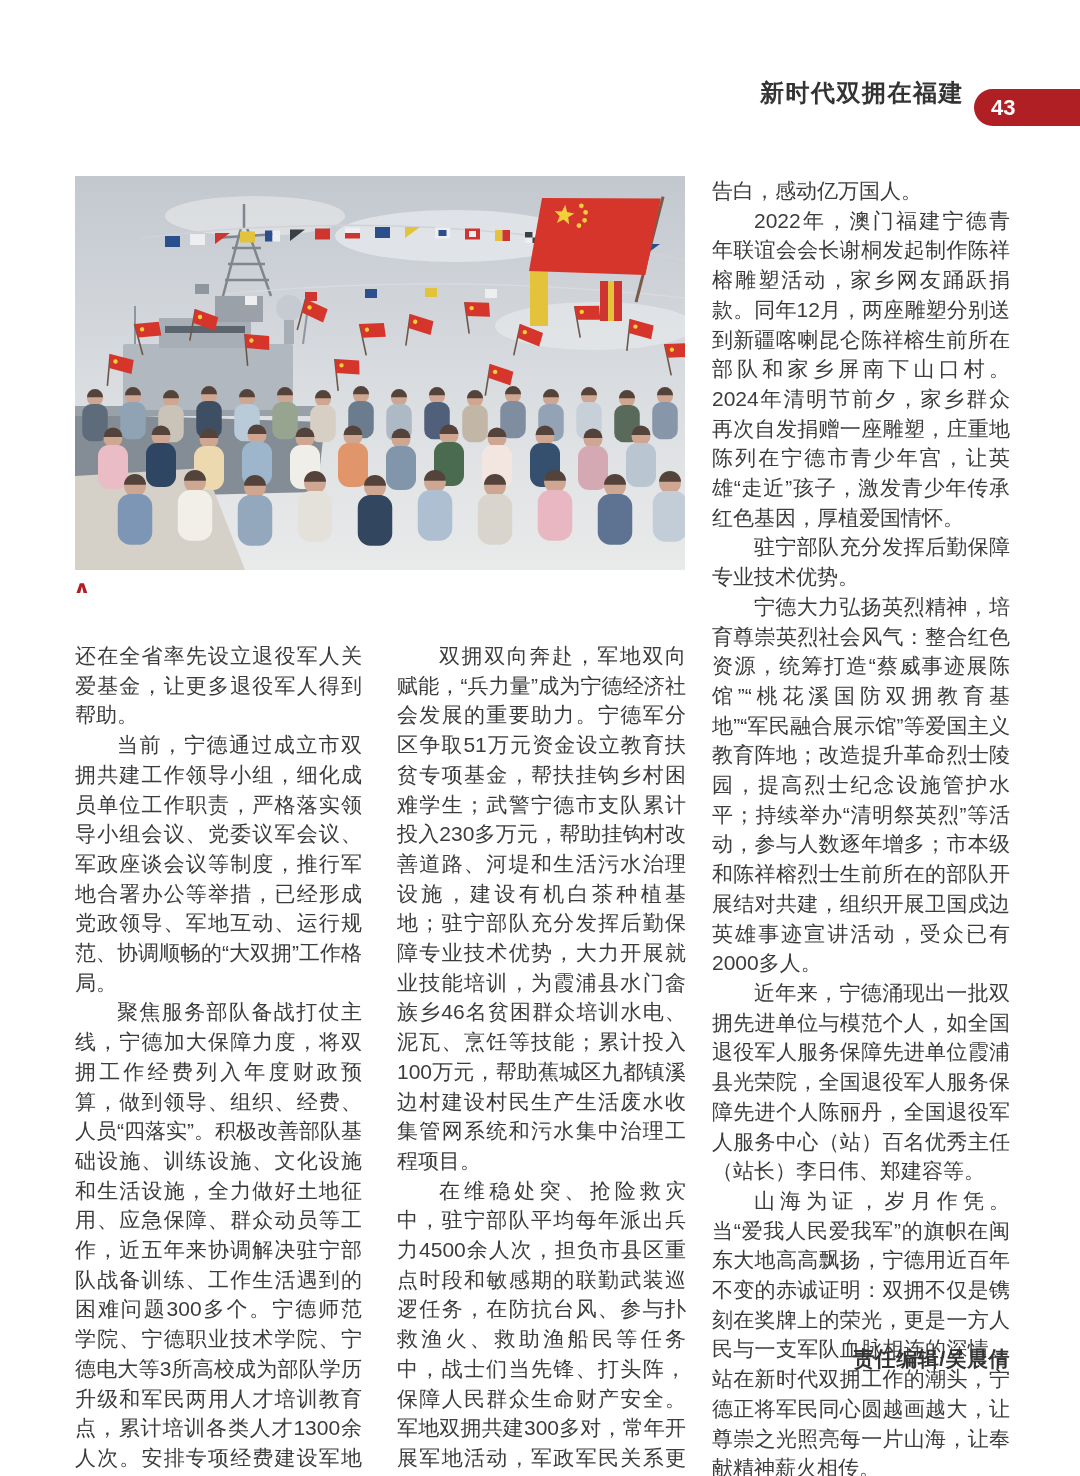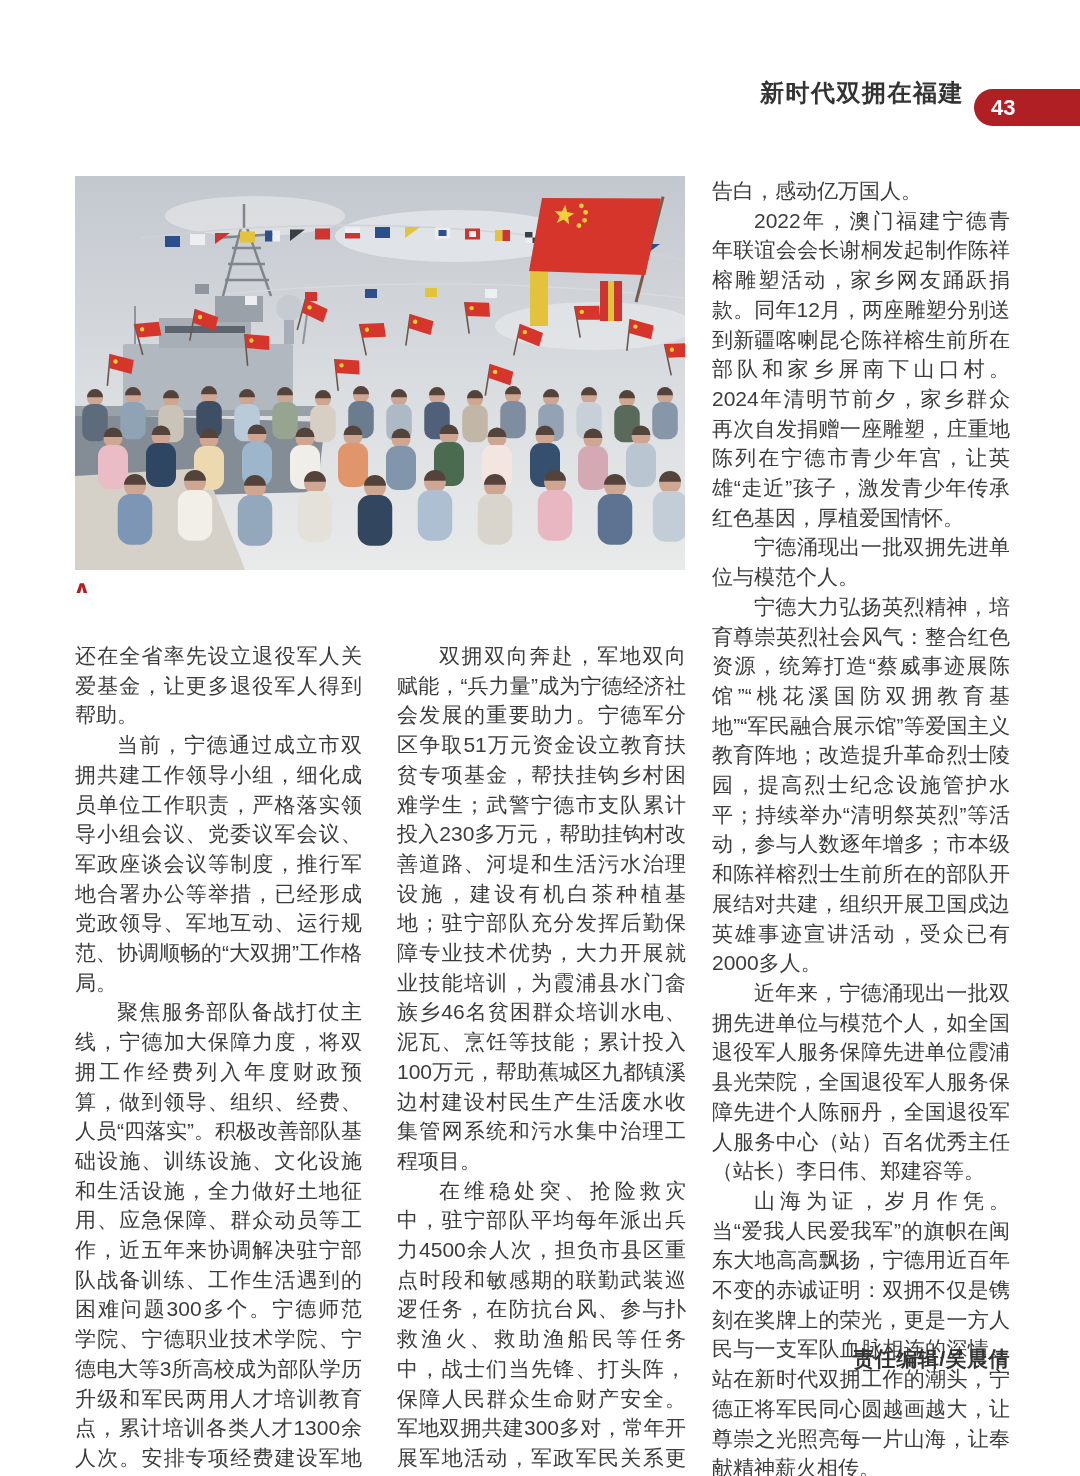--- a/index.html
+++ b/index.html
@@ -346,21 +346,21 @@
 
   <div class="col col2">
     <p class="indent">双拥双向奔赴，军地双向赋能，“兵力量”成为宁德经济社会发展的重要助力。宁德军分区争取51万元资金设立教育扶贫专项基金，帮扶挂钩乡村困难学生；武警宁德市支队累计投入230多万元，帮助挂钩村改善道路、河堤和生活污水治理设施，建设有机白茶种植基地；驻宁部队充分发挥后勤保障专业技术优势，大力开展就业技能培训，为霞浦县水门畲族乡46名贫困群众培训水电、泥瓦、烹饪等技能；累计投入100万元，帮助蕉城区九都镇溪边村建设村民生产生活废水收集管网系统和污水集中治理工程项目。</p>
     <p class="indent">在维稳处突、抢险救灾中，驻宁部队平均每年派出兵力4500余人次，担负市县区重点时段和敏感期的联勤武装巡逻任务，在防抗台风、参与扑救渔火、救助渔船民等任务中，战士们当先锋、打头阵，保障人民群众生命财产安全。军地双拥共建300多对，常年开展军地活动，军政军民关系更加密切。</p>
 
   </div>
 
   <div class="col col3">
     <p>告白，感动亿万国人。</p>
     <p class="indent">2022年，澳门福建宁德青年联谊会会长谢桐发起制作陈祥榕雕塑活动，家乡网友踊跃捐款。同年12月，两座雕塑分别送到新疆喀喇昆仑陈祥榕生前所在部队和家乡屏南下山口村。2024年清明节前夕，家乡群众再次自发捐赠一座雕塑，庄重地陈列在宁德市青少年宫，让英雄“走近”孩子，激发青少年传承红色基因，厚植爱国情怀。</p>
-    <p class="indent">宁德涌现出一批双拥先进单位与模范个人。</p>
+    <p class="indent">驻宁部队充分发挥后勤保障专业技术优势。</p>
     <p class="indent">宁德大力弘扬英烈精神，培育尊崇英烈社会风气：整合红色资源，统筹打造“蔡威事迹展陈馆”“桃花溪国防双拥教育基地”“军民融合展示馆”等爱国主义教育阵地；改造提升革命烈士陵园，提高烈士纪念设施管护水平；持续举办“清明祭英烈”等活动，参与人数逐年增多；市本级和陈祥榕烈士生前所在的部队开展结对共建，组织开展卫国戍边英雄事迹宣讲活动，受众已有2000多人。</p>
     <p class="indent">近年来，宁德涌现出一批双拥先进单位与模范个人，如全国退役军人服务保障先进单位霞浦县光荣院，全国退役军人服务保障先进个人陈丽丹，全国退役军人服务中心（站）百名优秀主任（站长）李日伟、郑建容等。</p>
     <p class="indent">
       <span>山海为证，岁月作凭。当“爱我人民爱我军”的旗帜在闽东大地高高飘扬，宁德用近百年不变的赤诚证明：双拥不仅是镌刻在奖牌上的荣光，更是一方人民与一支军队血脉相连的深情。站在新时代双拥工作的潮头，宁德正将军民同心圆越画越大，让尊崇之光照亮每一片山海，让奉献精神薪火相传。</span>
     </p>
   </div>
 
   <div class="footer">责任编辑/吴晨倩</div>
 
 </div>

